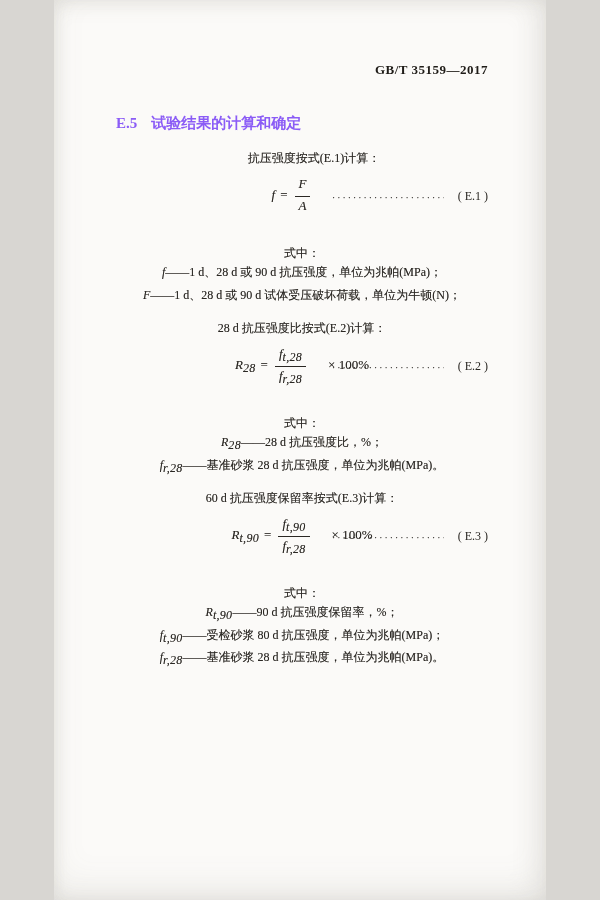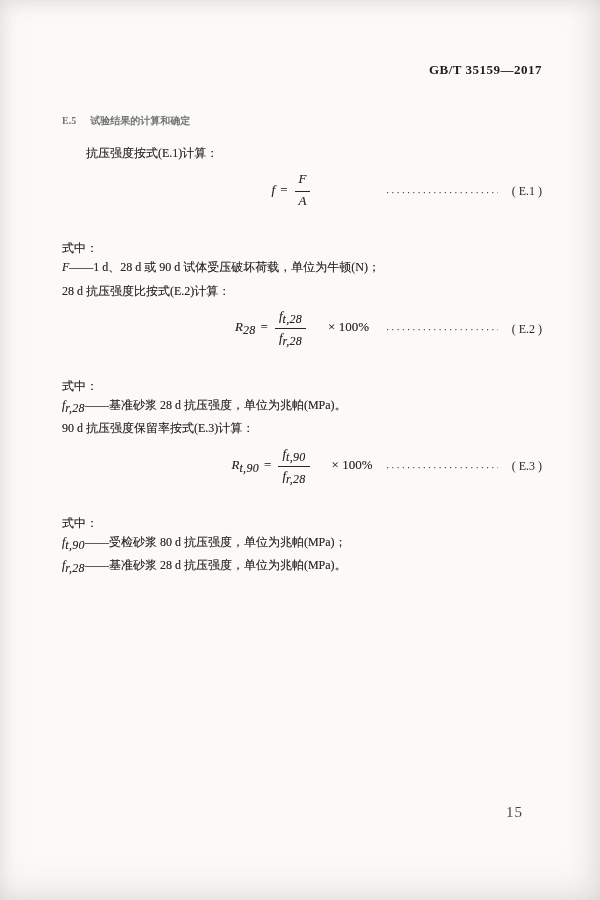--- a/index.html
+++ b/index.html
@@ -1,18 +1,18 @@
 <!DOCTYPE html>
 <html><head>
 <meta charset="utf-8">
 <style>
   html,body{margin:0;padding:0;background:#d8d6d2;}
   .page{
     position:relative;
-    width:600px;height:900px;
+    width:492px;height:900px;
     margin:0 auto;
     background:#fbfaf8;
     box-sizing:border-box;
     padding:62px 58px 0 62px;
     font-family:"Liberation Serif","DejaVu Serif",serif;
     color:#2a2723;
     box-shadow:inset -10px 0 26px rgba(120,115,105,0.12),
                inset 0 -16px 34px rgba(120,115,105,0.08),
                inset 6px 0 14px rgba(120,115,105,0.05),
                inset 0 6px 14px rgba(120,115,105,0.04);
@@ -20,33 +20,34 @@
   }
   .doc-header{
     text-align:right;
     font-weight:bold;
     font-size:13px;
     letter-spacing:0.5px;
     color:#1f1c18;
   }
   .section-heading{
     margin-top:36px;
-    font-size:10px;
+    font-size:15px;
     font-weight:bold;
-    color:#737373;
+    color:#8b5cf6;
   }
   .section-heading .sec-no{margin-right:14px;}
   p,.def,.where{
     font-size:12px;
     line-height:19px;
     margin:0;
     text-shadow:0 0 0.5px rgba(42,39,35,0.45);
+    text-align:center;
   }
   .intro-indent{text-indent:24px;margin-top:16px;}
-  .intro-flush{margin-top:1px;}
+  .intro-flush{margin-top:11px;}
   .where{margin-top:27px;}
   .def{line-height:19.5px;}
   .sym{font-style:italic;}
   .sub{font-size:12px;font-style:italic;vertical-align:-3px;letter-spacing:0.3px;}
   .formula-row{
     position:relative;
     display:flex;align-items:center;justify-content:center;
     margin:7px 0 5px;min-height:42px;
   }
   .formula{font-size:13px;white-space:nowrap;text-shadow:0 0 0.5px rgba(42,39,35,0.45);}
@@ -88,51 +89,54 @@
       <span class="var">f</span><span class="sub"></span><span class="eq">=</span><span class="frac"><span class="num"><span class="var">F</span><span class="sub"></span></span><span class="den"><span class="var">A</span><span class="sub"></span></span></span><span class="suffix"></span>
     </span>
     <span class="eq-ref">
       <span class="leader">········································</span>
       <span class="ref-label">( E.1 )</span>
     </span>
   </div>
 
   <div class="where">式中：</div>
 
+  <div class="def"><span class="sym">f</span><span class="sub"></span><span>——1 d、28 d 或 90 d 抗压强度，单位为兆帕(MPa)；</span></div>
   <div class="def"><span class="sym">F</span><span class="sub"></span><span>——1 d、28 d 或 90 d 试体受压破坏荷载，单位为牛顿(N)；</span></div>
 
   <p class="intro-flush">28 d 抗压强度比按式(E.2)计算：</p>
 
   <div class="formula-row">
     <span class="formula">
       <span class="var">R</span><span class="sub">28</span><span class="eq">=</span><span class="frac"><span class="num"><span class="var">f</span><span class="sub">t,28</span></span><span class="den"><span class="var">f</span><span class="sub">r,28</span></span></span><span class="suffix">× 100%</span>
     </span>
     <span class="eq-ref">
       <span class="leader">········································</span>
       <span class="ref-label">( E.2 )</span>
     </span>
   </div>
 
   <div class="where">式中：</div>
 
+  <div class="def"><span class="sym">R</span><span class="sub">28</span><span>——28 d 抗压强度比，%；</span></div>
   <div class="def"><span class="sym">f</span><span class="sub">r,28</span><span>——基准砂浆 28 d 抗压强度，单位为兆帕(MPa)。</span></div>
 
-  <p class="intro-flush">90 d 抗压强度保留率按式(E.3)计算：</p>
+  <p class="intro-flush">60 d 抗压强度保留率按式(E.3)计算：</p>
 
   <div class="formula-row">
     <span class="formula">
       <span class="var">R</span><span class="sub">t,90</span><span class="eq">=</span><span class="frac"><span class="num"><span class="var">f</span><span class="sub">t,90</span></span><span class="den"><span class="var">f</span><span class="sub">r,28</span></span></span><span class="suffix">× 100%</span>
     </span>
     <span class="eq-ref">
       <span class="leader">········································</span>
       <span class="ref-label">( E.3 )</span>
     </span>
   </div>
 
   <div class="where">式中：</div>
 
+  <div class="def"><span class="sym">R</span><span class="sub">t,90</span><span>——90 d 抗压强度保留率，%；</span></div>
   <div class="def"><span class="sym">f</span><span class="sub">t,90</span><span>——受检砂浆 80 d 抗压强度，单位为兆帕(MPa)；</span></div>
   <div class="def"><span class="sym">f</span><span class="sub">r,28</span><span>——基准砂浆 28 d 抗压强度，单位为兆帕(MPa)。</span></div>
 
 
   <div class="page-number">15</div>
 
 </div>
 
 </body></html>

